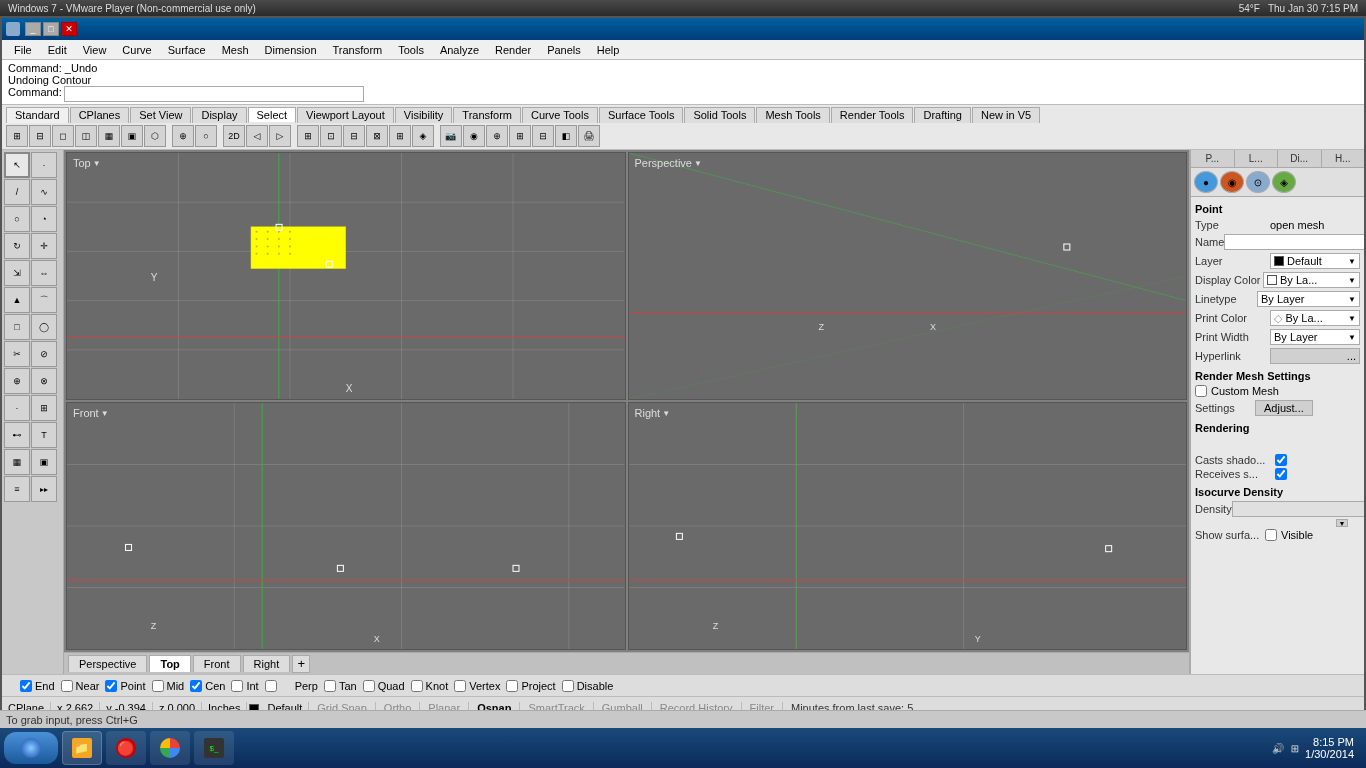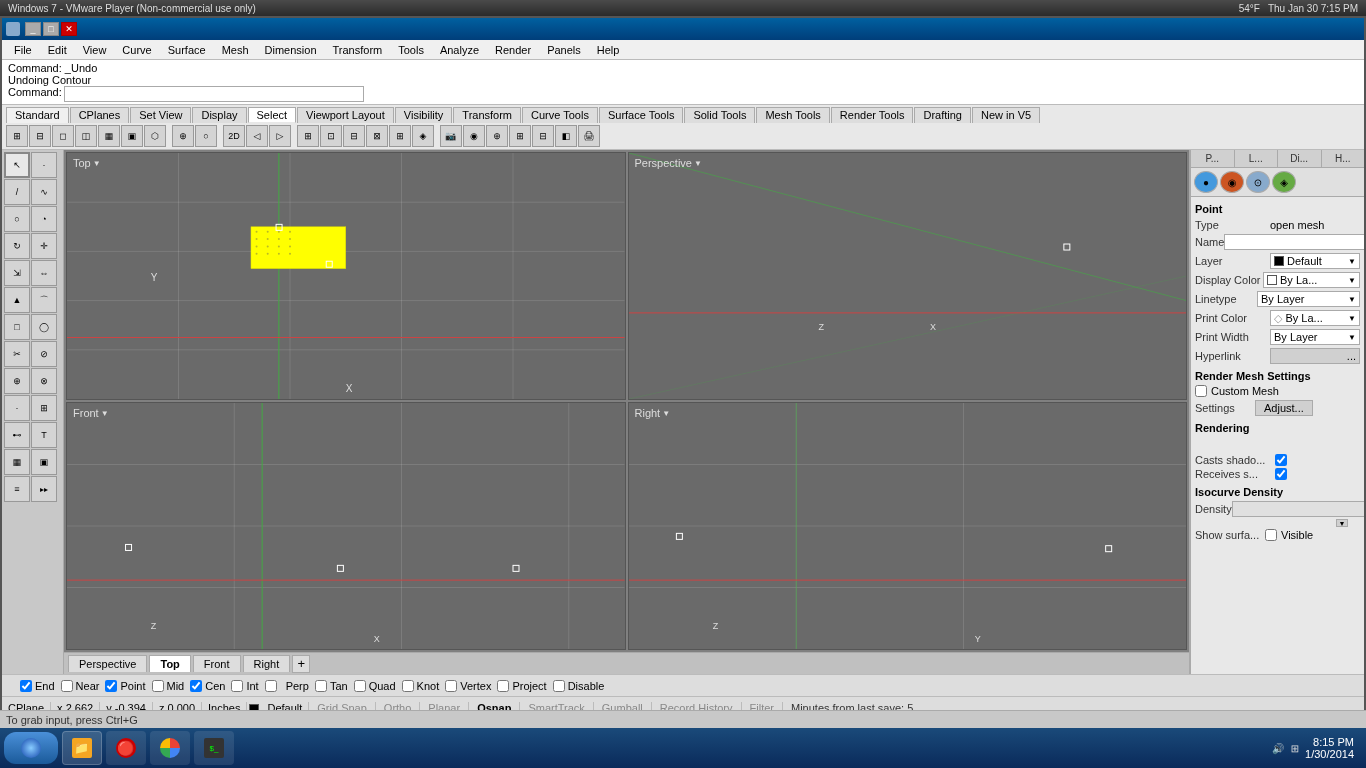--- a/index.html
+++ b/index.html
@@ -697,21 +697,21 @@
       <span>Mid</span>
     </div>
     <div style="display:flex;align-items:center;gap:3px;">
       <input type="checkbox" checked="" style="width: 12px; height: 12px;">
       <span>Cen</span>
     </div>
     <div style="display:flex;align-items:center;gap:3px;">
       <input type="checkbox" style="width: 12px; height: 12px;">
       <span>Int</span>
     </div>
-    <div style="display:flex;align-items:center;gap:9px;">
+    <div style="display:flex;align-items:center;gap:18px;">
       <input type="checkbox" style="width: 12px; height: 12px;">
       <span>Perp</span>
     </div>
     <div style="display:flex;align-items:center;gap:3px;">
       <input type="checkbox" style="width: 12px; height: 12px;">
       <span>Tan</span>
     </div>
     <div style="display:flex;align-items:center;gap:3px;">
       <input type="checkbox" style="width: 12px; height: 12px;">
       <span>Quad</span>

